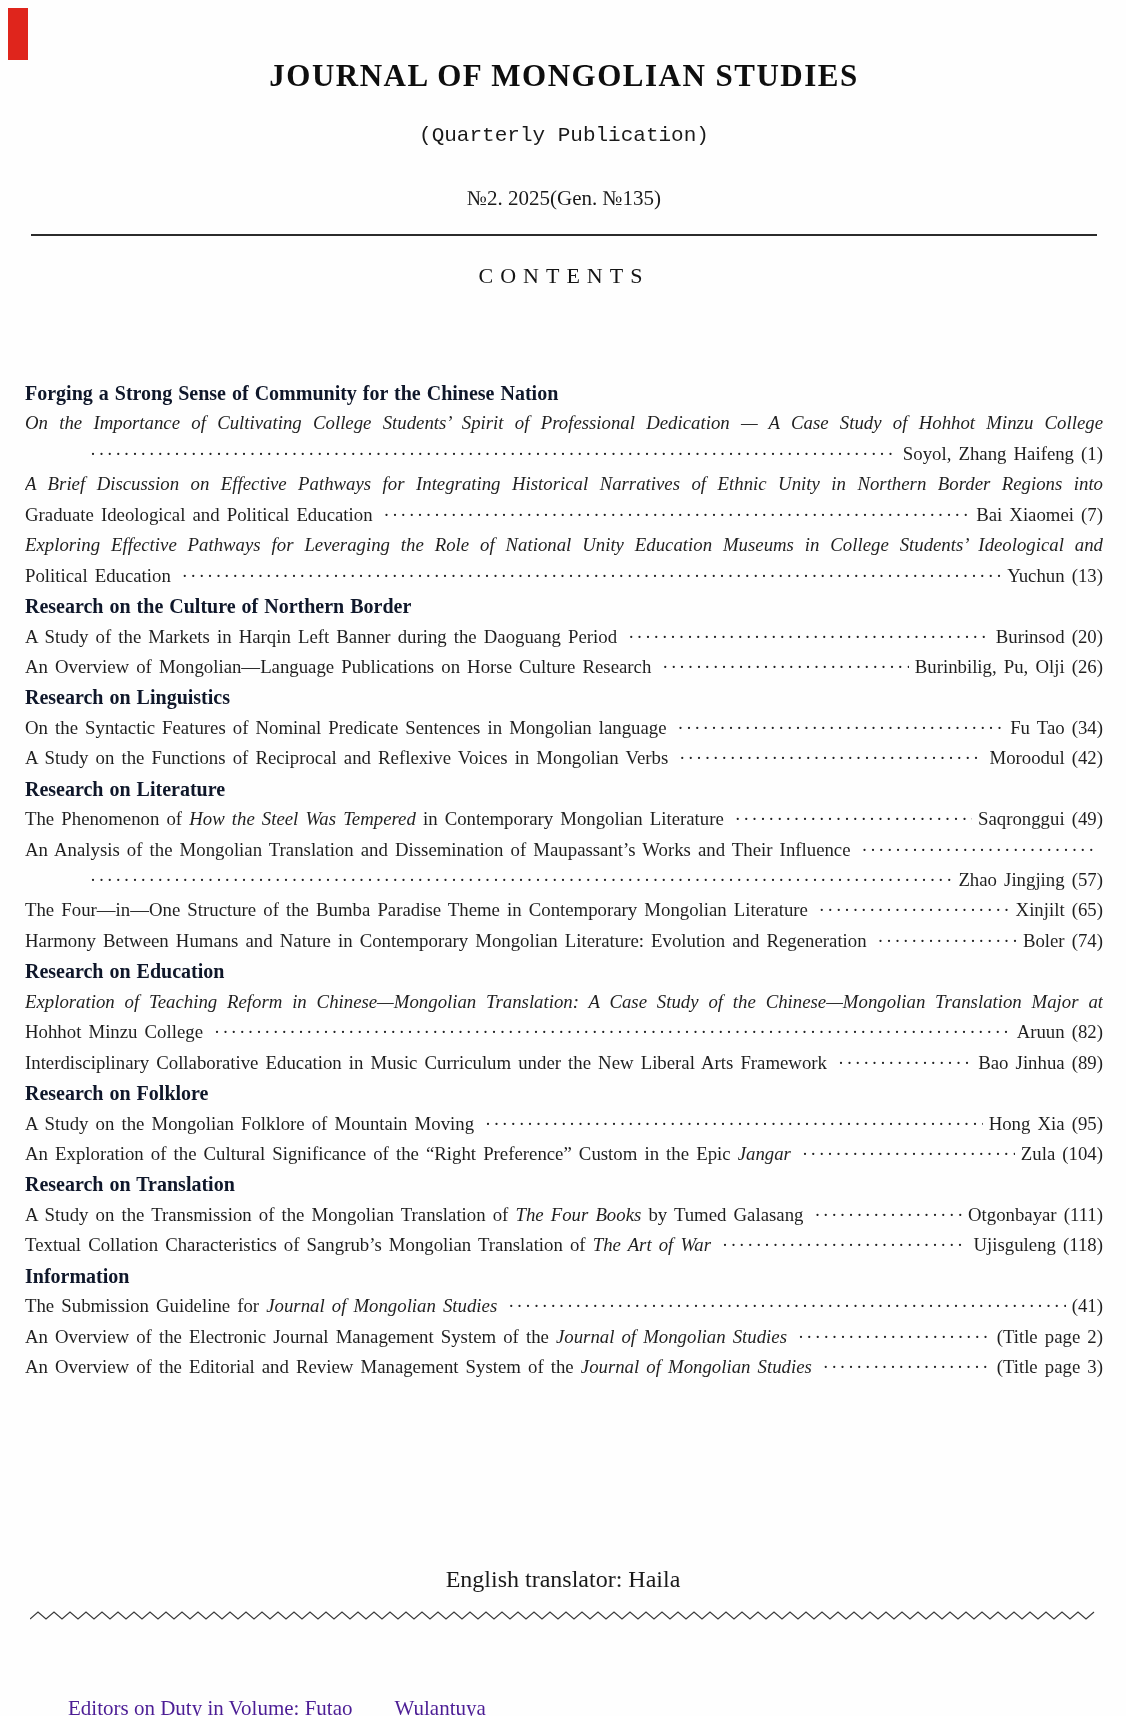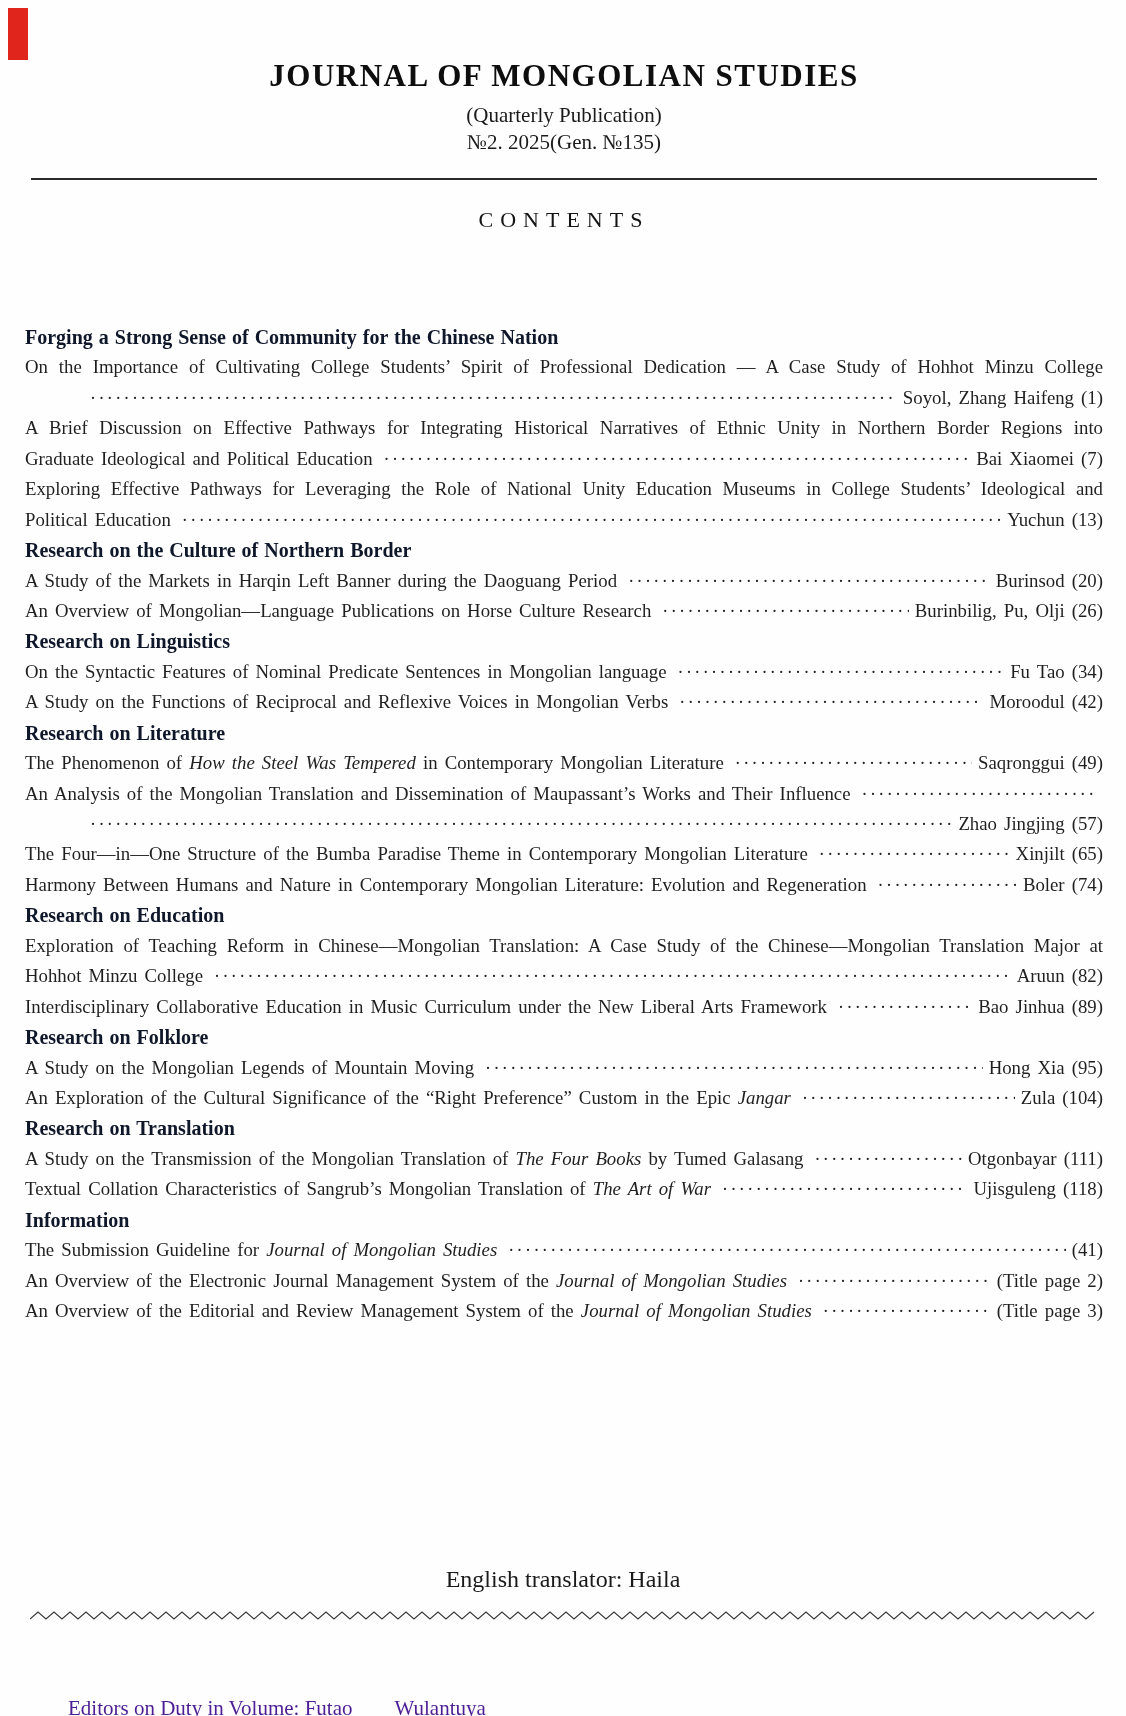--- a/index.html
+++ b/index.html
@@ -27,22 +27,23 @@
     font-weight:bold;
     letter-spacing:1.5px;
     color:#0e0e0e;
     line-height:36px;
   }
   .sub{
     text-align:center;
     font-size:21px;
     line-height:27px;
     color:#1a1a1a;
-  }
-  .sub.first{margin-top:8px;}
+    margin-top:36px;
+  }
+  .sub.first{margin-top:28px;font-family:Liberation Mono, monospace;}
   .rule{
     border:none;
     border-top:2px solid #2b2b2b;
     margin:22px 6px 0 6px;
   }
   .ctitle{
     margin:20px 0 0;
     text-align:center;
     font-size:22px;
     font-weight:normal;
@@ -68,20 +69,21 @@
   }
   .row.flexrow{
     display:flex;
     align-items:baseline;
   }
   .row .t{white-space:nowrap;}
   .row.fill{
     text-align:justify;
     text-align-last:justify;
     word-spacing:0.5px;
+    font-style:italic;
   }
   .row.indent{padding-left:54px;}
   .dots{
     flex:1 1 0;
     min-width:0;
     overflow:hidden;
     white-space:nowrap;
     letter-spacing:2.4px;
     margin:0 6px 0 11px;
     font-size:18px;
@@ -199,21 +201,21 @@
         <span class="dots">············································································································································································································································································································</span>
         <span class="r">Aruun (82)</span>
       </div>
       <div class="row flexrow">
         <span class="t"><span>Interdisciplinary Collaborative Education in Music Curriculum under the New Liberal Arts Framework</span></span>
         <span class="dots">············································································································································································································································································································</span>
         <span class="r">Bao Jinhua (89)</span>
       </div>
       <div class="row head">Research on Folklore</div>
       <div class="row flexrow">
-        <span class="t"><span>A Study on the Mongolian Legends of Mountain Moving</span></span>
+        <span class="t"><span>A Study on the Mongolian Folklore of Mountain Moving</span></span>
         <span class="dots">············································································································································································································································································································</span>
         <span class="r">Hong Xia (95)</span>
       </div>
       <div class="row flexrow">
         <span class="t"><span>An Exploration of the Cultural Significance of the “Right Preference” Custom in the Epic </span><span class="it">Jangar</span></span>
         <span class="dots">············································································································································································································································································································</span>
         <span class="r">Zula (104)</span>
       </div>
       <div class="row head">Research on Translation</div>
       <div class="row flexrow">

